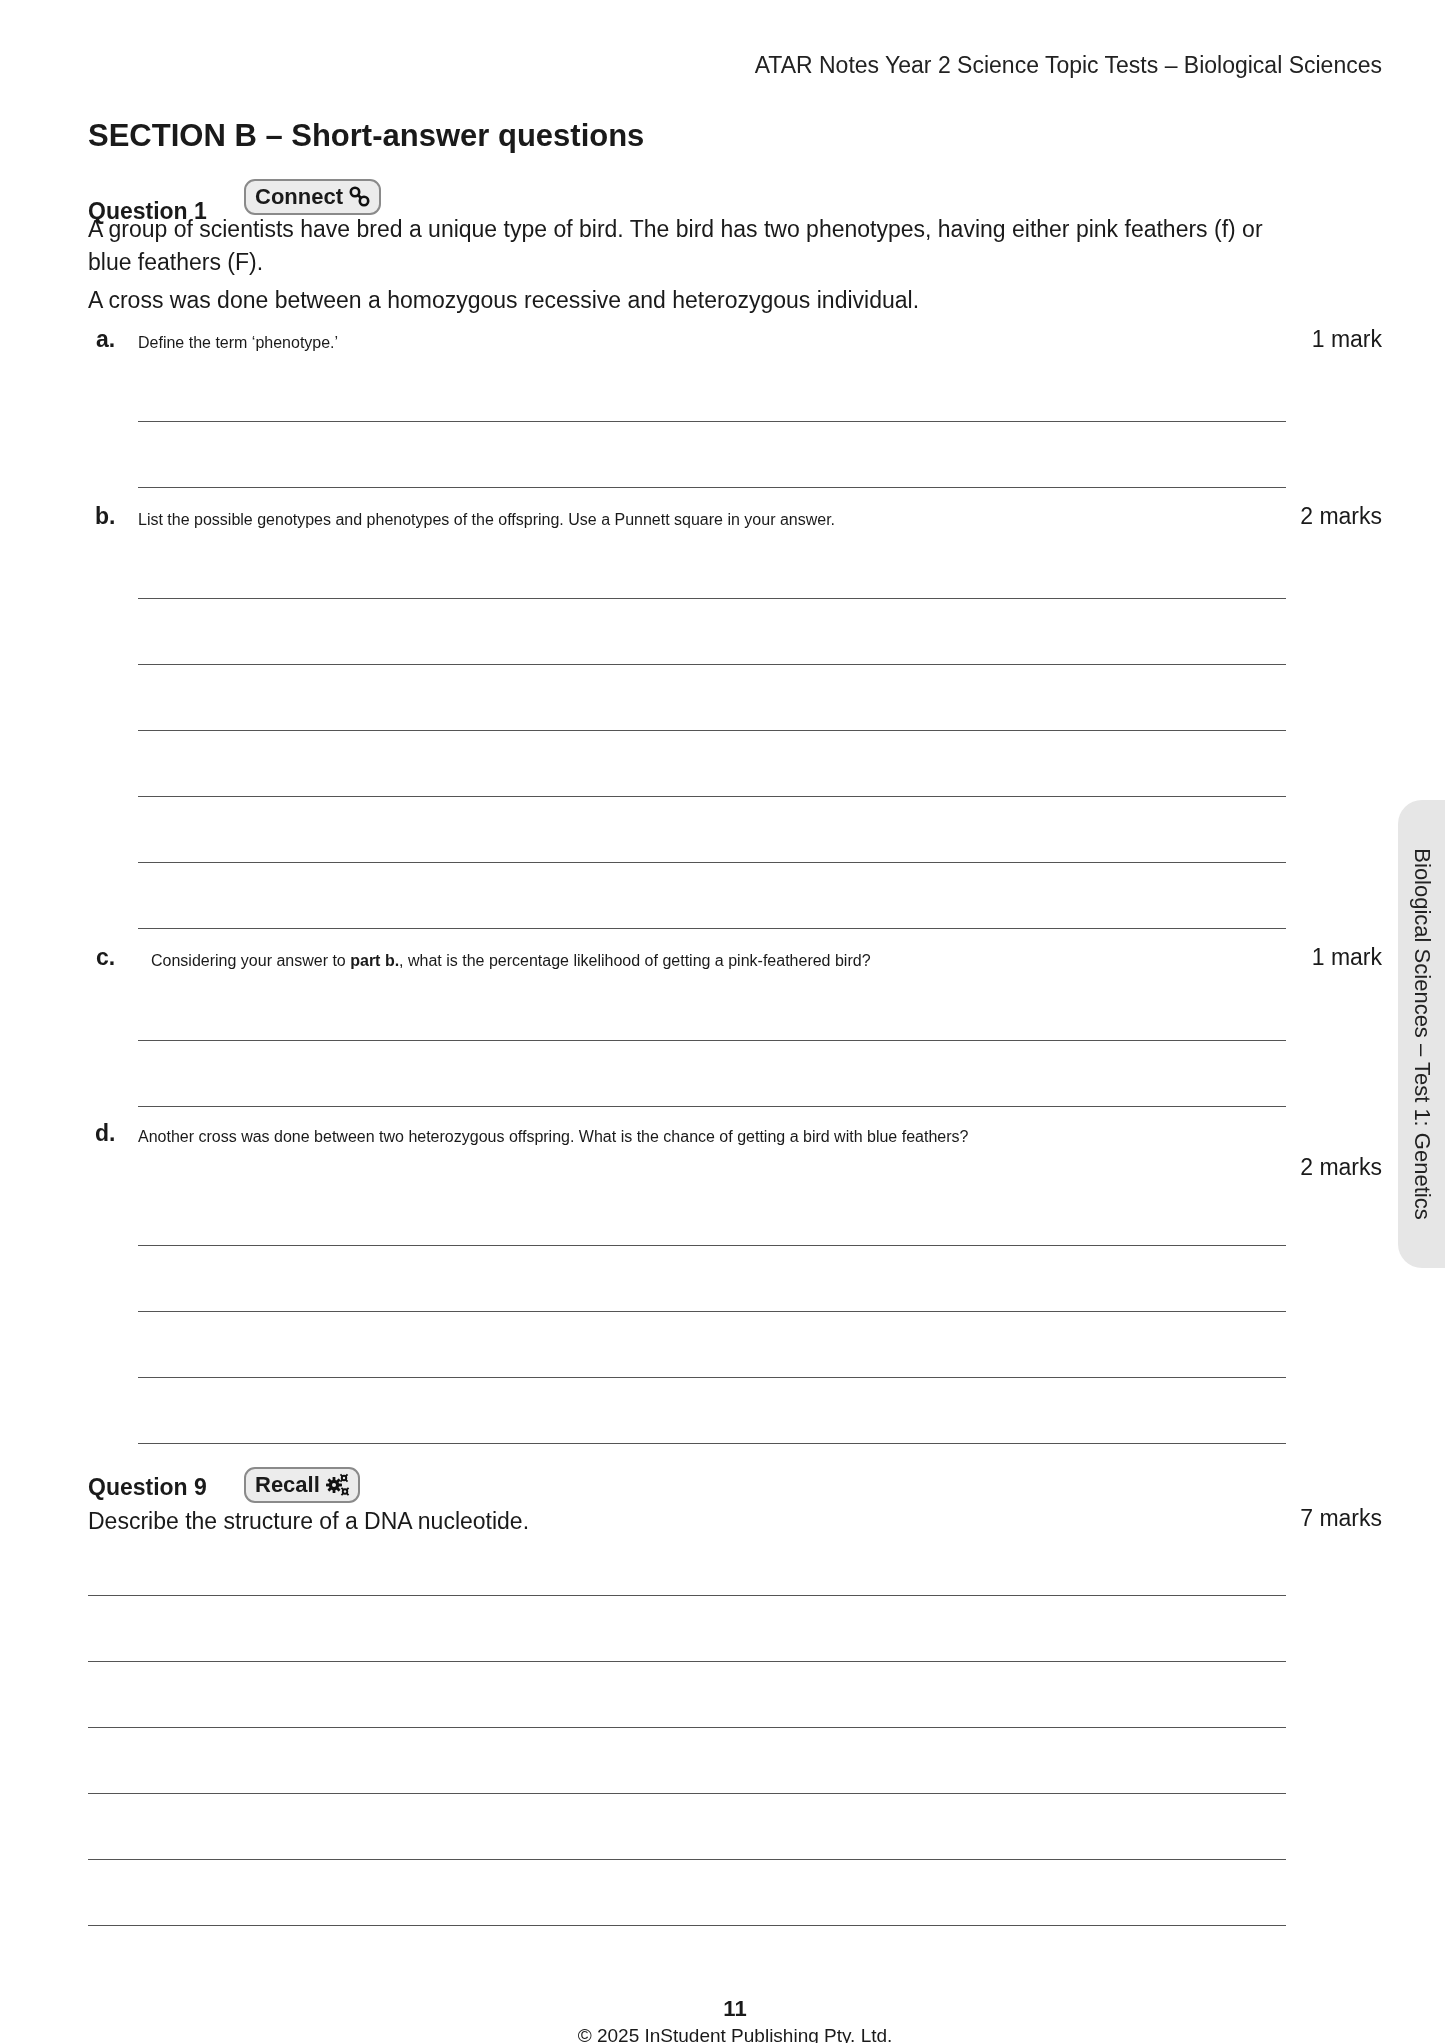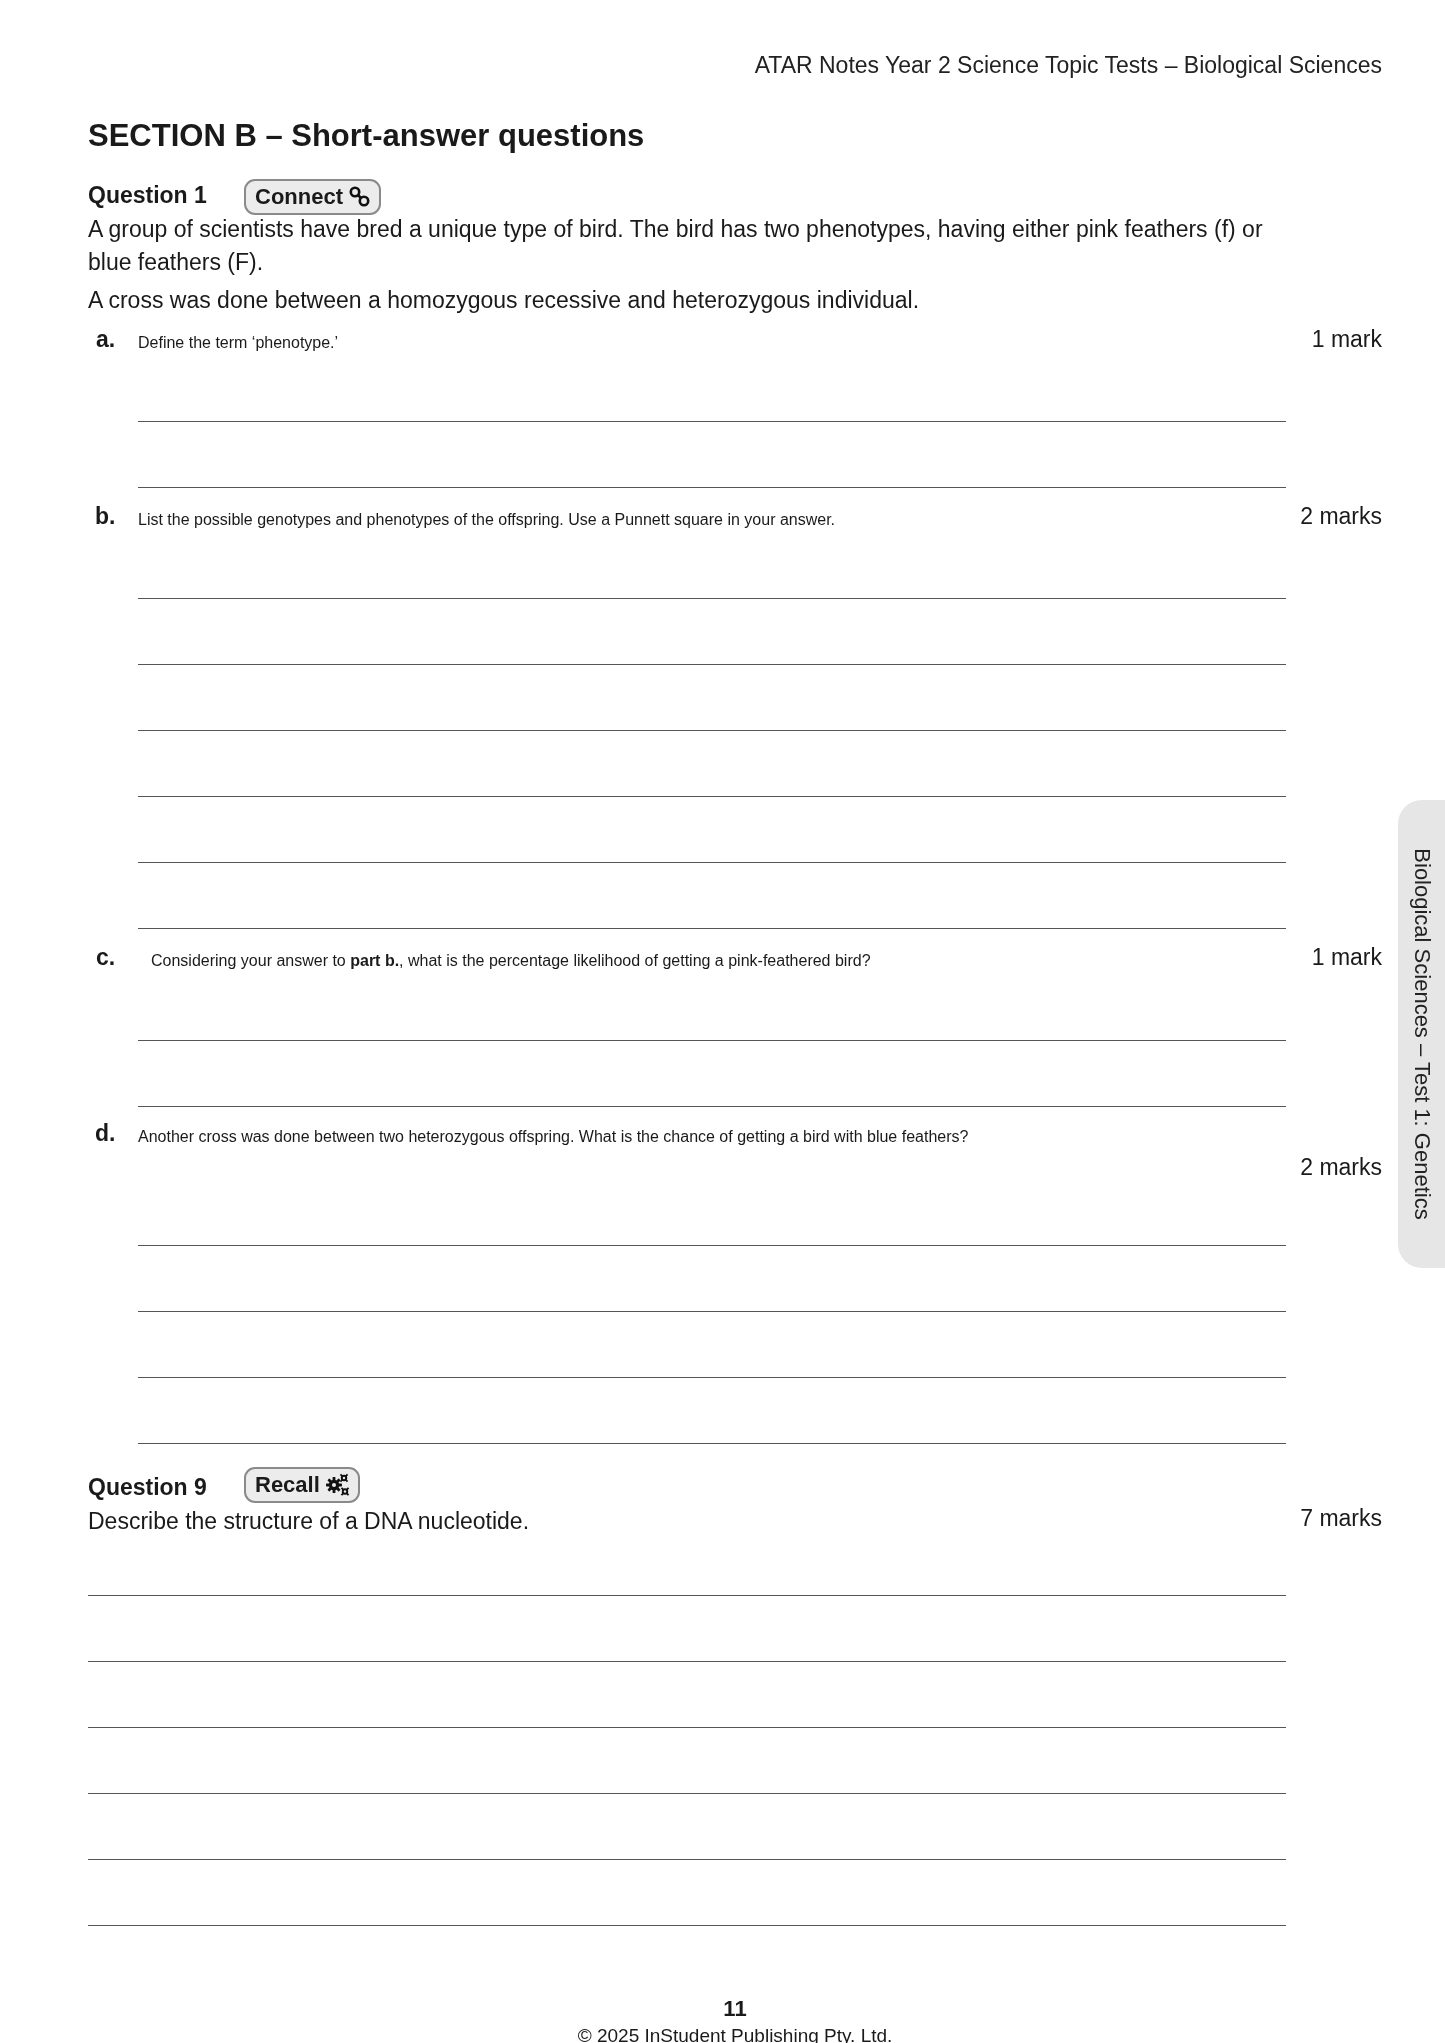--- a/index.html
+++ b/index.html
@@ -25,21 +25,21 @@
   .page-num { top:1996px; left:0; width:1470px; text-align:center; font-size:22px; font-weight:bold; }
   .copyright { top:2025px; left:0; width:1470px; text-align:center; font-size:19px; }
 </style>
 </head>
 <body>
 
 <div class="abs running-head">ATAR Notes Year 2 Science Topic Tests – Biological Sciences</div>
 
 <div class="abs section-title">SECTION B – Short-answer questions</div>
 
-<div class="abs q-label" style="left:88px; top:182px;">Question 1</div>
+<div class="abs q-label" style="left:88px; top:198px;">Question 1</div>
 <div class="abs badge" style="left:244px; top:179px;">
   <span>Connect</span>
   <svg width="24" height="24" viewBox="0 0 24 24">
     <circle cx="7" cy="7" r="4.2" fill="none" stroke="#111" stroke-width="2.6"></circle>
     <circle cx="16" cy="16" r="4.2" fill="none" stroke="#111" stroke-width="2.6"></circle>
     <line x1="9.5" y1="9.5" x2="13.5" y2="13.5" stroke="#111" stroke-width="2.6"></line>
   </svg>
 </div>
 
 <div class="abs para" style="top:205px;margin-top:8px;">A group of scientists have bred a unique type of bird. The bird has two phenotypes, having either pink feathers (f) or blue feathers (F).</div>

